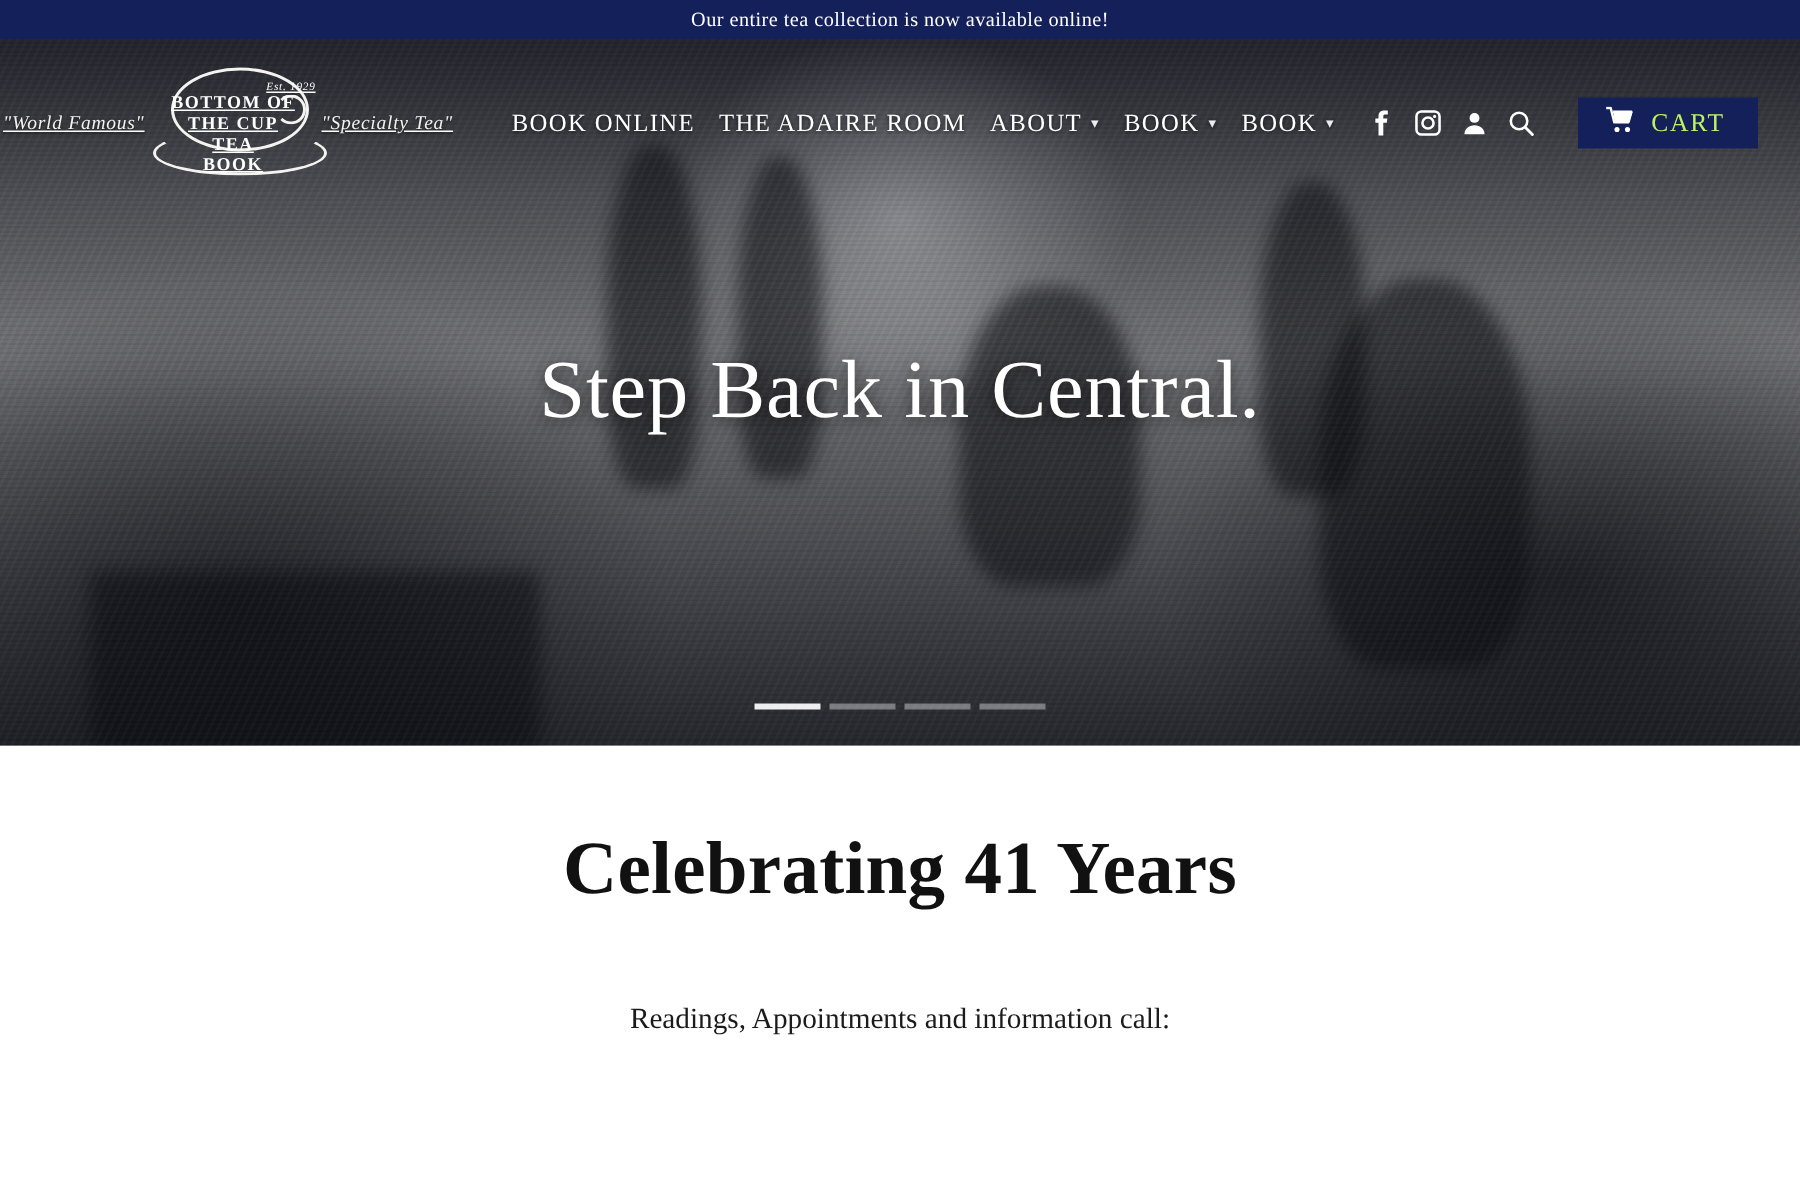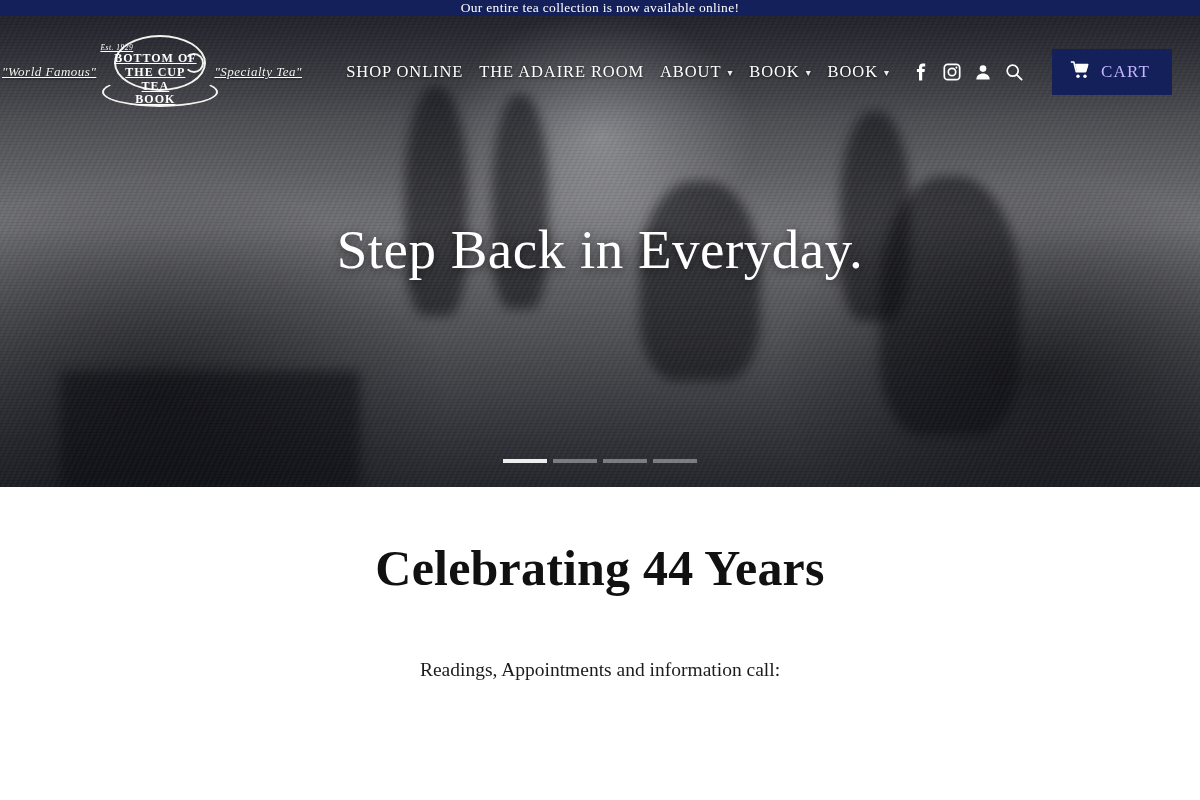--- a/index.html
+++ b/index.html
@@ -6,21 +6,21 @@
   html, body {
     margin: 0; padding: 0;
     width: 1200px; height: 800px;
     overflow: hidden;
     background: #ffffff;
     font-family: "Liberation Serif", serif;
   }
 
   
   .announce {
-    height: 16px;
+    height: 26px;
     background: #14205a;
     color: #ffffff;
     display: flex;
     align-items: center;
     justify-content: center;
     font-size: 13.5px;
     letter-spacing: 0.3px;
     font-family: "Liberation Serif", serif;
   }
 
@@ -87,21 +87,21 @@
     letter-spacing: 0.5px;
     white-space: nowrap;
     color: #f2f2ef;
     text-shadow: 0 1px 2px rgba(0,0,0,0.6);
   }
   .logo .cupmark {
     position: relative;
     width: 120px; height: 86px;
     margin: 0 4px;
     display: flex; flex-direction: column;
-    align-items: flex-start; justify-content: center;
+    align-items: flex-end; justify-content: center;
   }
   .logo .cup-oval {
     position: absolute;
     top: 6px; left: 14px;
     width: 92px; height: 56px;
     border: 2.5px solid #f4f3ef;
     border-radius: 50%;
   }
   .logo .saucer {
     position: absolute;
@@ -166,22 +166,22 @@
     width: 19px; height: 19px;
     color: #fff;
     display: inline-flex; align-items: center; justify-content: center;
   }
   .social .ico svg { display: block; }
   .cart-btn {
     display: inline-flex;
     align-items: center;
     gap: 11px;
     background: #14205a;
-    color: #c4b5fd;
-    height: 46px;
+    color: #bef264;
+    height: 34px;
     padding: 0 22px 0 18px;
     margin-left: 12px;
     font-size: 17px;
     letter-spacing: 1.2px;
     font-family: "Liberation Serif", serif;
     border: none;
     cursor: pointer;
   }
 
   
@@ -272,21 +272,21 @@
           <b>BOTTOM OF THE CUP</b>
           <b>TEA</b>
           <b>BOOK</b>
         </span>
       </span>
       <span class="tagline-right">"Specialty Tea"</span>
     </a>
 
     <nav class="nav">
       <a class="navlink" href="#">
-        <span>SHOP ONLINE</span>
+        <span>BOOK ONLINE</span>
       </a>
       <a class="navlink" href="#">
         <span>THE ADAIRE ROOM</span>
       </a>
       <a class="navlink" href="#">
         <span>ABOUT</span>
         <span class="caret">▾</span>
       </a>
       <a class="navlink" href="#">
         <span>BOOK</span>
@@ -331,28 +331,28 @@
             <path d="M5.4 3.5h13.1l-2.1 7.1H6.6z" fill="#ffffff"></path>
             <circle cx="8" cy="15.3" r="1.7" fill="#ffffff"></circle>
             <circle cx="15" cy="15.3" r="1.7" fill="#ffffff"></circle>
           </svg>
         </span>
         <span>CART</span>
       </button>
     </nav>
   </div>
 
-  <div class="hero-title">Step Back in Everyday.</div>
+  <div class="hero-title">Step Back in Central.</div>
 
   <div class="dots">
     <span class="dot active"></span>
     <span class="dot"></span>
     <span class="dot"></span>
     <span class="dot"></span>
   </div>
 </div>
 
 <div class="main">
-  <h1 class="celebrate">Celebrating 44 Years</h1>
+  <h1 class="celebrate">Celebrating 41 Years</h1>
   <div class="hours">
   </div>
   <div class="callout">Readings, Appointments and information call:</div>
 </div>
 
 </body></html>

